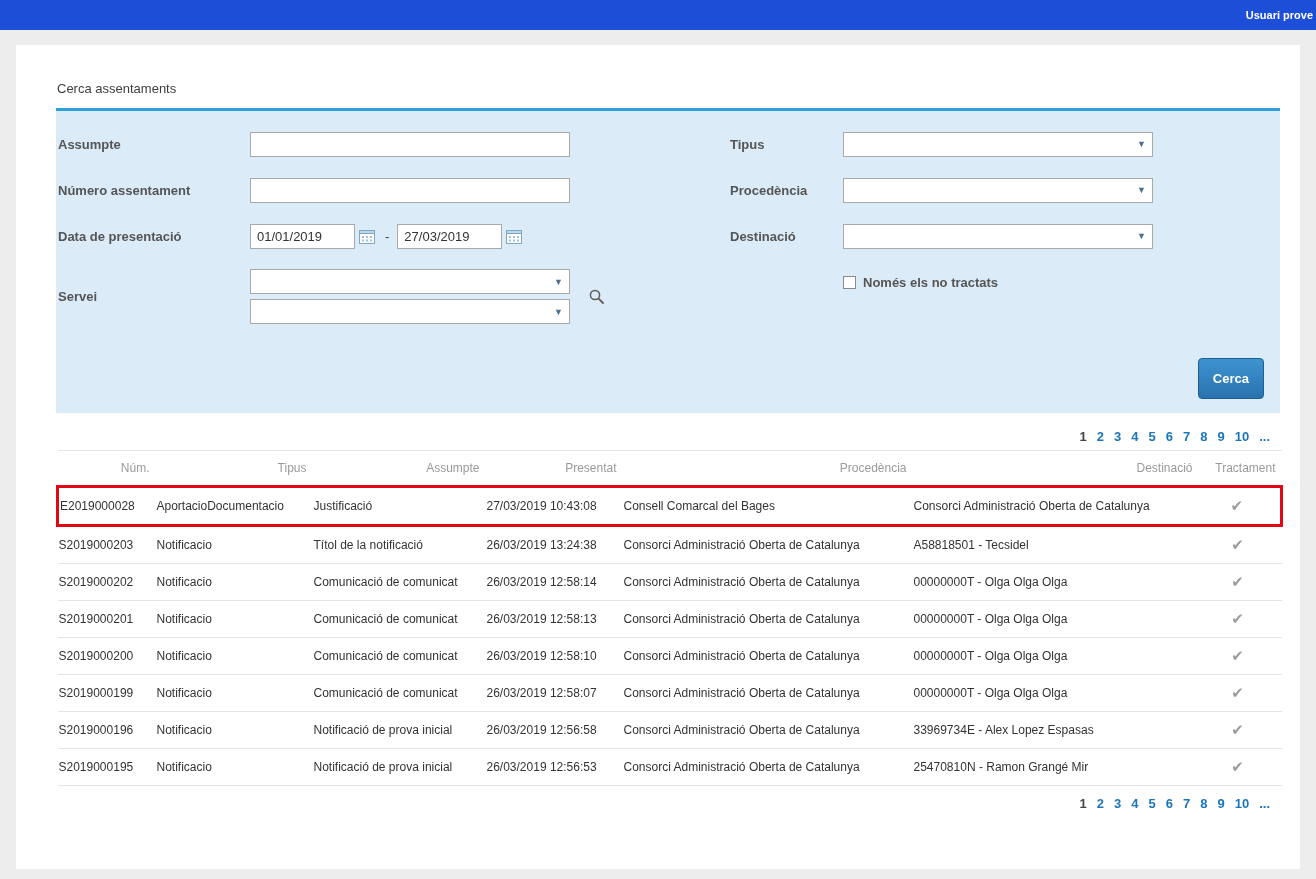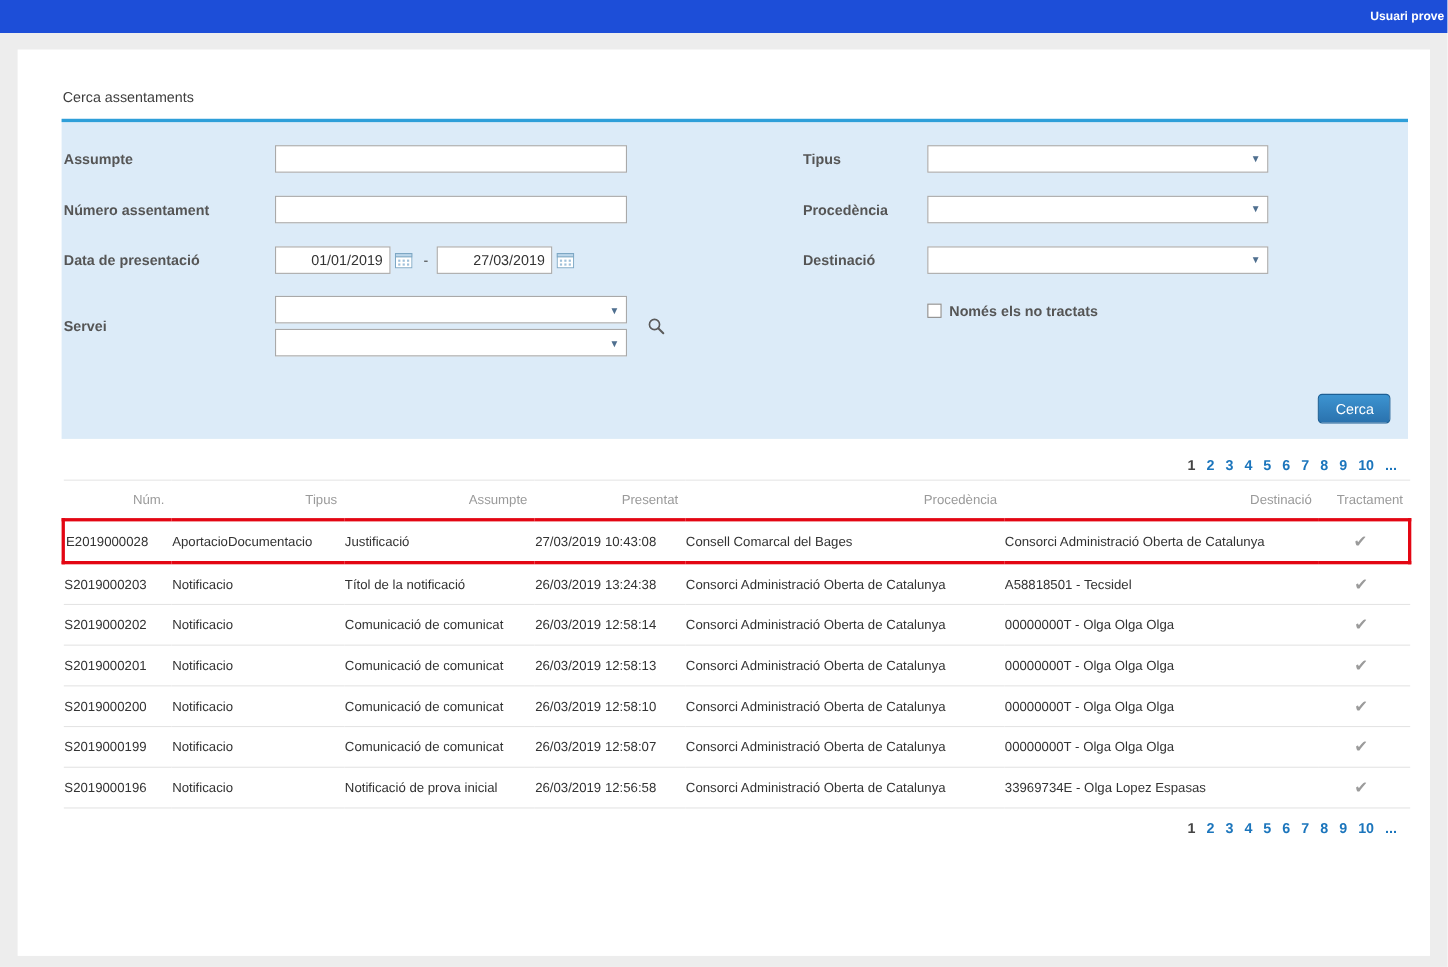--- a/index.html
+++ b/index.html
@@ -2,21 +2,21 @@
 <html><head>
 <meta charset="utf-8">
 <style>
   * { box-sizing: border-box; }
   html,body { margin:0; padding:0; }
   body {
     width:1316px; height:879px; overflow:hidden;
     background:#ededed;
     font-family:"Liberation Sans", sans-serif;
   }
-  input, button { font-family:inherit;text-align:right; }
+  input, button { font-family:inherit; }
 
   
   .topbar { height:30px; background:#1d4ed8; display:flex; justify-content:flex-end; align-items:center; padding-right:3px; }
   .topbar .user { color:#fff; font-size:11px; font-weight:bold; white-space:nowrap; cursor:pointer; }
 
   
   .card { margin:15px 16px 10px; background:#fff; height:824px; padding:36px 20px 0 40px; }
 
   .title { font-size:13px; font-weight:normal; color:#3d3d3d; margin:0 0 12px 1px; }
 
@@ -45,22 +45,22 @@
 
   .selstack { display:flex; flex-direction:column; gap:5px; }
   .searchbtn { margin-left:18px; cursor:pointer; line-height:0; align-self:center; }
 
   .cbrow { margin-top:0; }
   .cb { width:13px; height:13px; border:1px solid #8a8a8a; background:#fff; margin-right:7px; flex:none; cursor:pointer; }
   .cblabel { font-size:13px; font-weight:bold; color:#555; }
 
   .form-actions { text-align:right; padding-right:16px; margin-top:14px; }
   .cerca {
-    min-width:66px; height:27px; border:1px solid #1d5f94; border-radius:4px;
-    background:linear-gradient(#3d94d1,#2a72ae); color:#fff; font-size:13px; font-weight:normal;
+    min-width:66px; height:41px; border:1px solid #1d5f94; border-radius:4px;
+    background:linear-gradient(#3d94d1,#2a72ae); color:#fff; font-size:13px; font-weight:bold;
     cursor:pointer; padding:0 14px;
   }
 
   
   .pager { display:flex; justify-content:flex-end; gap:10px; font-size:13px; font-weight:bold; margin:16px 10px 6px 0; }
   .pager span { color:#1b75bc; cursor:pointer; }
   .pager span.current { color:#444; }
 
   
   table { border-collapse:collapse; width:100%; table-layout:fixed; font-size:12px; margin-top:4px; }
@@ -280,21 +280,30 @@
         <td>Consorci Administració Oberta de Catalunya</td>
         <td>00000000T - Olga Olga Olga</td>
         <td class="chk"><span class="check">✔</span></td>
       </tr>
       <tr>
         <td>S2019000196</td>
         <td>Notificacio</td>
         <td>Notificació de prova inicial</td>
         <td>26/03/2019 12:56:58</td>
         <td>Consorci Administració Oberta de Catalunya</td>
-        <td>33969734E - Olga Lopez Espasas</td>
+        <td>33969734E - Alex Lopez Espasas</td>
+        <td class="chk"><span class="check">✔</span></td>
+      </tr>
+      <tr>
+        <td>S2019000195</td>
+        <td>Notificacio</td>
+        <td>Notificació de prova inicial</td>
+        <td>26/03/2019 12:56:53</td>
+        <td>Consorci Administració Oberta de Catalunya</td>
+        <td>25470810N - Ramon Grangé Mir</td>
         <td class="chk"><span class="check">✔</span></td>
       </tr>
     </tbody>
   </table>
 
   <div class="pager bottom">
     <span class="current">1</span>
     <span>2</span>
     <span>3</span>
     <span>4</span>

